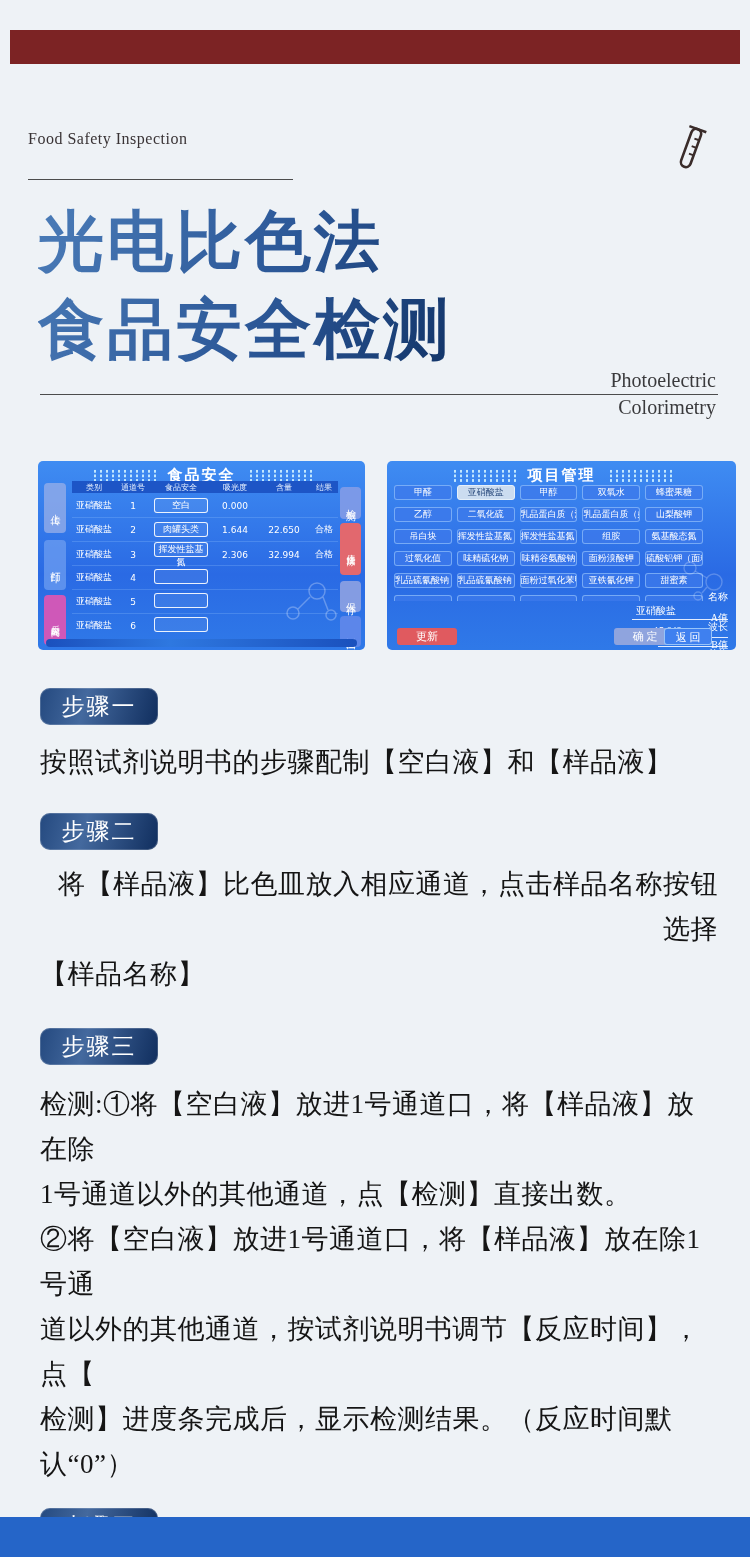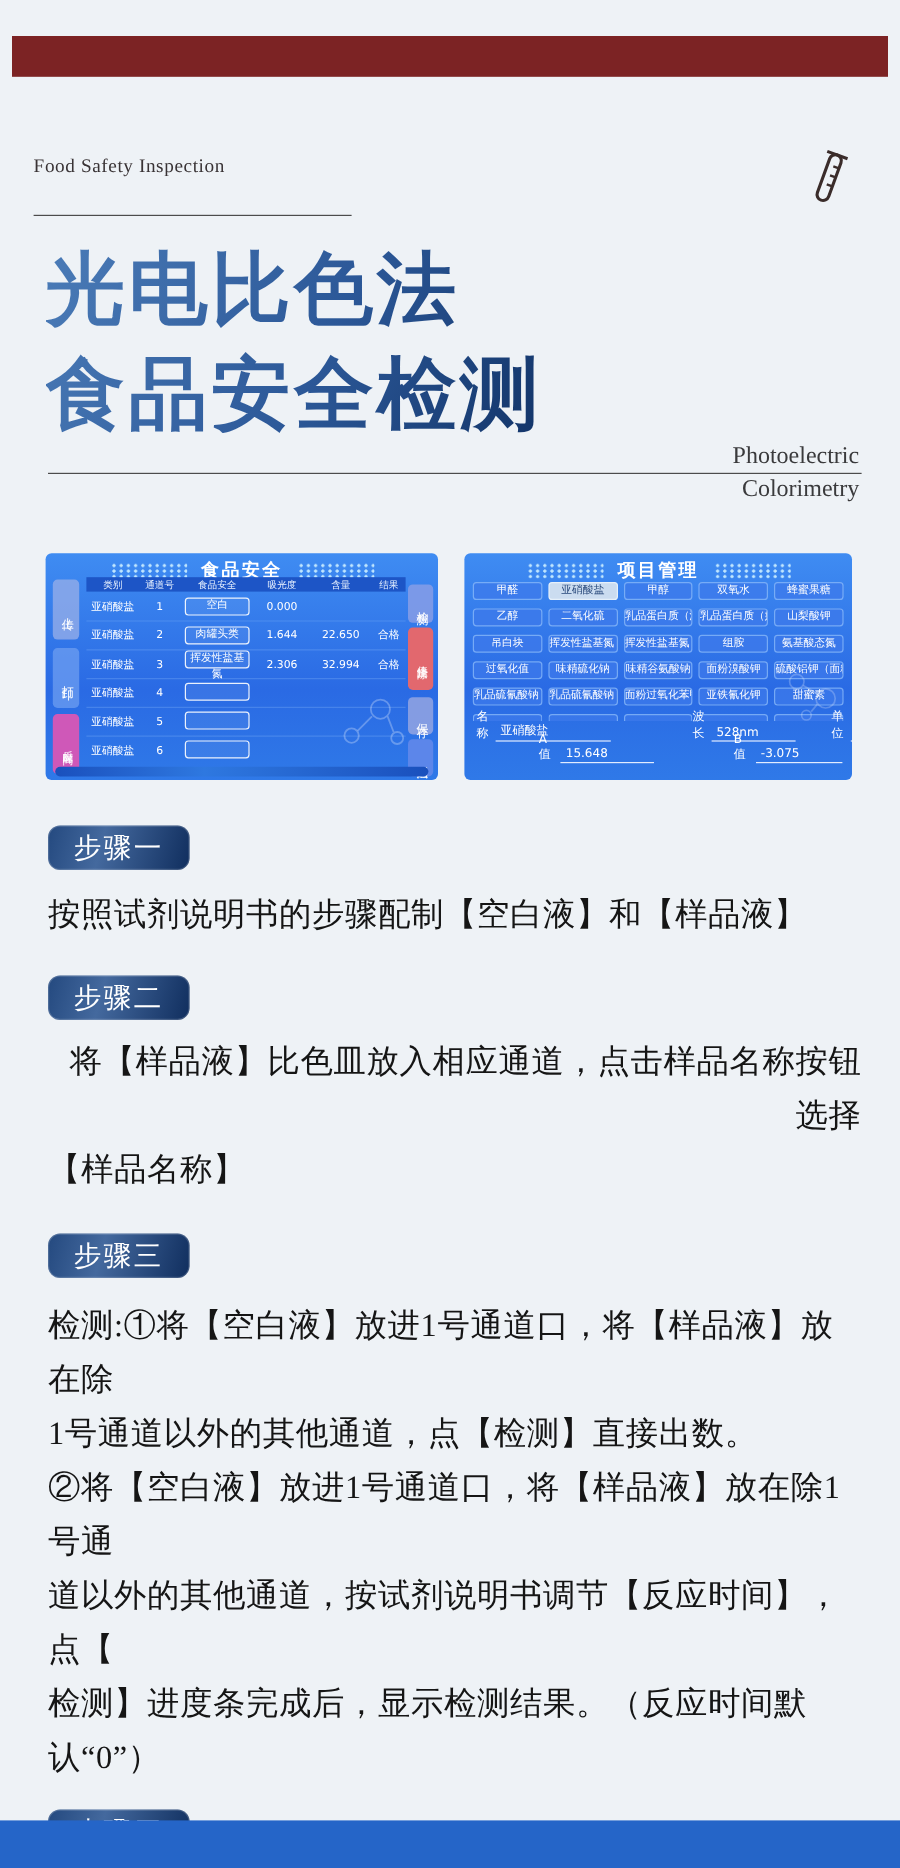--- a/index.html
+++ b/index.html
@@ -38,29 +38,29 @@
          font-size:8px;color:#e8f2ff;text-align:center;}
   .lrows{position:absolute;left:34px;top:33px;width:266px;}
   .lrow{height:23px;display:grid;grid-template-columns:44px 34px 62px 46px 52px 28px;align-items:center;
         font-size:9px;text-align:center;border-bottom:1px solid rgba(150,200,255,.25);}
   .sample-box{display:inline-block;width:52px;height:13px;line-height:13px;border:1px solid rgba(255,255,255,.9);
               border-radius:3px;background:rgba(255,255,255,.07);font-size:9px;}
   .lstrip{position:absolute;left:8px;right:8px;bottom:3px;height:8px;border-radius:4px;
           background:linear-gradient(90deg,#1a50bd,#2e78e0 40%,#1a50bd);}
 
   
-  #scrR{left:387px;width:323px;}
+  #scrR{left:387px;width:349px;font-family:Liberation Serif, serif;}
   .ggrid{position:absolute;left:7px;top:24px;width:309px;display:grid;
          grid-template-columns:repeat(5,1fr);column-gap:5px;row-gap:7px;}
   .gbtn{height:13px;line-height:13px;border-radius:3px;background:rgba(62,122,235,.75);
         border:1px solid rgba(170,212,255,.55);font-size:9px;text-align:center;
         white-space:nowrap;overflow:hidden;}
   .gbtn.sel{background:#cbdcf0;color:#2a4a7c;border-color:#e6f0fa;}
   .gbtn.sliver{height:5px;border-bottom:none;border-radius:3px 3px 0 0;}
-  .formrow{position:absolute;left:10px;right:8px;display:flex;align-items:flex-end;font-size:10px;}
+  .formrow{position:absolute;left:10px;right:8px;display:flex;align-items:flex-end;font-size:10px;flex-direction:column;}
   .fval{border-bottom:1.5px solid #e2ecff;padding:0 4px 1px 4px;min-width:56px;}
   .rbtns{position:absolute;left:8px;right:8px;top:167px;height:17px;font-size:11px;}
   .rbtn{position:absolute;top:0;height:17px;line-height:17px;text-align:center;border-radius:3px;}
   #btnUpdate{left:2px;width:60px;background:#e05a5f;}
   #btnConfirm{left:219px;width:62px;background:#8fa4de;}
   #btnBackR{left:289px;width:26px;width:62px;left:253px;left:269px;width:48px;background:#3f80ef;border:1px solid rgba(190,225,255,.7);box-sizing:border-box;}
 
   
   .steps{position:absolute;left:40px;top:688px;width:678px;color:#151515;}
   .badge{width:78px;padding:0 20px;height:37px;line-height:37px;text-align:center;border-radius:10px;
@@ -244,20 +244,25 @@
       <span class="fval" style="margin-left:6px;min-width:50px;">mg/kg</span>
     </div>
 
     <div class="formrow" style="top:150px;left:62px;">
       <span>A值</span>
       <span class="fval" style="margin-left:6px;min-width:70px;">15.648</span>
       <span style="margin-left:66px;">B值</span>
       <span class="fval" style="margin-left:6px;min-width:64px;">-3.075</span>
     </div>
 
+    <div class="rbtns">
+      <span class="rbtn" id="btnUpdate">更新</span>
+      <span class="rbtn" id="btnConfirm">确 定</span>
+      <span class="rbtn" id="btnBackR">返 回</span>
+    </div>
 
     <svg class="mol" style="right:6px;bottom:46px;" width="52" height="50" viewBox="0 0 52 50">
       <g stroke="rgba(255,255,255,.45)" fill="none" stroke-width="1.4">
         <circle cx="12" cy="14" r="6"></circle>
           <circle cx="36" cy="28" r="8"></circle>
           <circle cx="20" cy="42" r="4"></circle>
         <line x1="17" y1="17" x2="29" y2="24"></line>
           <line x1="29" y1="33" x2="24" y2="39"></line>
       </g>
     </svg>

